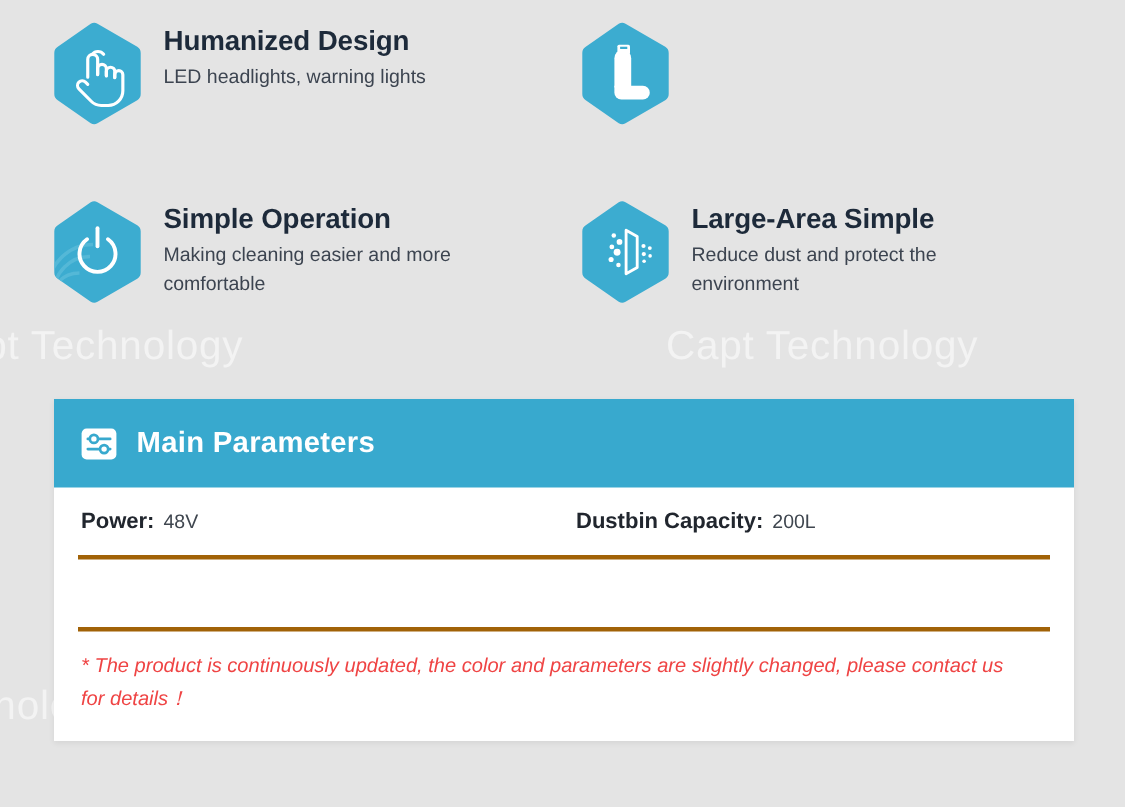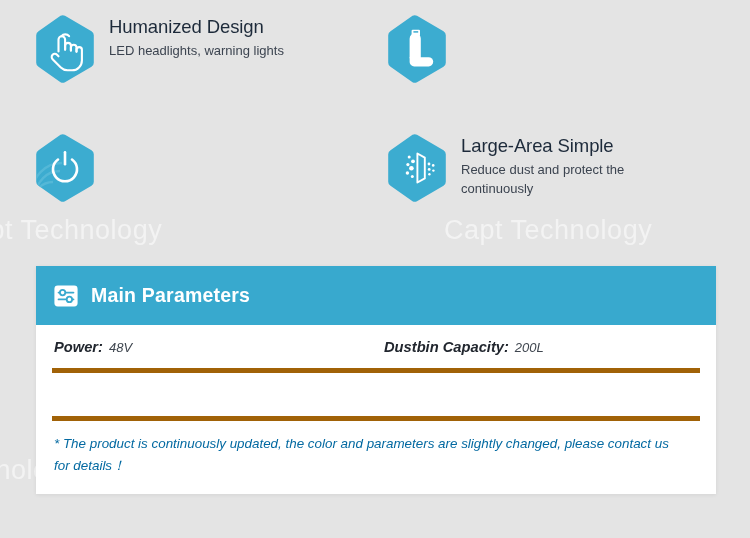--- a/index.html
+++ b/index.html
@@ -60,21 +60,21 @@
     height: 70px;
     position: relative;
     margin-top: 2px;
   }
   .hex svg { display: block; width: 100%; height: 100%; }
 
   .feature-text { padding-top: 3px; min-width: 0; }
 
   .feature-title {
     font-size: 18.5px;
-    font-weight: normal;
+    font-weight: bold;
     color: #1d2a3a;
     line-height: 1.25;
     margin-bottom: 4px;
     letter-spacing: -0.1px;
   }
 
   .feature-desc {
     font-size: 13px;
     color: #3c4450;
     line-height: 1.42;
@@ -112,22 +112,21 @@
     font-weight: bold;
     letter-spacing: 0.2px;
   }
 
   .panel-body { padding: 0 16px; }
 
   .param-row {
     display: flex;
     height: 48px;
     align-items: center;
-    border-bottom: 5px solid #a16207;
-    font-style: italic;
+    border-bottom: 3px solid #a16207;
   }
   .param-row:last-of-type { border-bottom: none; }
 
   .param-cell {
     display: flex;
     align-items: baseline;
     gap: 6px;
     padding-left: 2px;
   }
   .param-cell.left  { width: 330px; }
@@ -142,21 +141,21 @@
 
   .param-value {
     font-size: 13px;
     color: #3f464f;
     white-space: nowrap;
   }
 
   .panel-note {
     font-size: 13.4px;
     font-style: italic;
-    color: #0369a1;
+    color: #ef4444;
     line-height: 1.62;
     padding: 12px 18px 18px 2px;
     max-width: 652px;
   }
 </style>
 </head>
 <body>
 
 <div class="watermark-layer">
   <div class="watermark wm-a">Capt Technology</div>
@@ -220,20 +219,24 @@
           <path d="M2 62 a24 24 0 0 1 24 -24"></path>
           <path d="M-2 60 a30 30 0 0 1 30 -30"></path>
           <path d="M-1 69 a20 20 0 0 1 20 -20"></path>
         </g>
         <g fill="none" stroke="#ffffff" stroke-width="2.6" stroke-linecap="round">
           <path d="M24.0 26.5 a12.0 12.0 0 1 0 14.0 0"></path>
           <path d="M31 19.2 L31 31.2"></path>
         </g>
       </svg>
     </div>
+    <div class="feature-text">
+      <div class="feature-title">Simple Operation</div>
+      <div class="feature-desc">Making cleaning easier and more comfortable</div>
+    </div>
   </div>
 
   <div class="feature">
     <div class="hex">
       <svg viewBox="0 0 62 70">
         <path d="M31 1.8 L57.5 17.2 Q59.8 18.6 59.8 21.3 L59.8 48.7 Q59.8 51.4 57.5 52.8 L31 68.2 Q28.8 69.5 26.5 68.2 L4.5 52.8 Q2.2 51.4 2.2 48.7 L2.2 21.3 Q2.2 18.6 4.5 17.2 L26.5 1.8 Q28.8 0.5 31 1.8 Z" fill="#3cacd0"></path>
         <g fill="none" stroke="#ffffff" stroke-width="1.9" stroke-linejoin="round" stroke-linecap="round">
           <path d="M31.4 20.5 L38.8 24.6 L38.8 45.4 L31.4 49.5 Z"></path>
         </g>
         <g fill="#ffffff">
@@ -246,21 +249,21 @@
           <circle cx="43.0" cy="31.0" r="1.4"></circle>
           <circle cx="47.2" cy="32.4" r="1.3"></circle>
           <circle cx="43.2" cy="36.4" r="1.4"></circle>
           <circle cx="47.4" cy="37.6" r="1.2"></circle>
           <circle cx="43.4" cy="41.2" r="1.2"></circle>
         </g>
       </svg>
     </div>
     <div class="feature-text">
       <div class="feature-title">Large-Area Simple</div>
-      <div class="feature-desc">Reduce dust and protect the continuously</div>
+      <div class="feature-desc">Reduce dust and protect the environment</div>
     </div>
   </div>
 
 </div>
 
 <div class="panel">
 
   <div class="panel-header">
     <span class="panel-header-icon">
       <svg viewBox="0 0 26 26">

